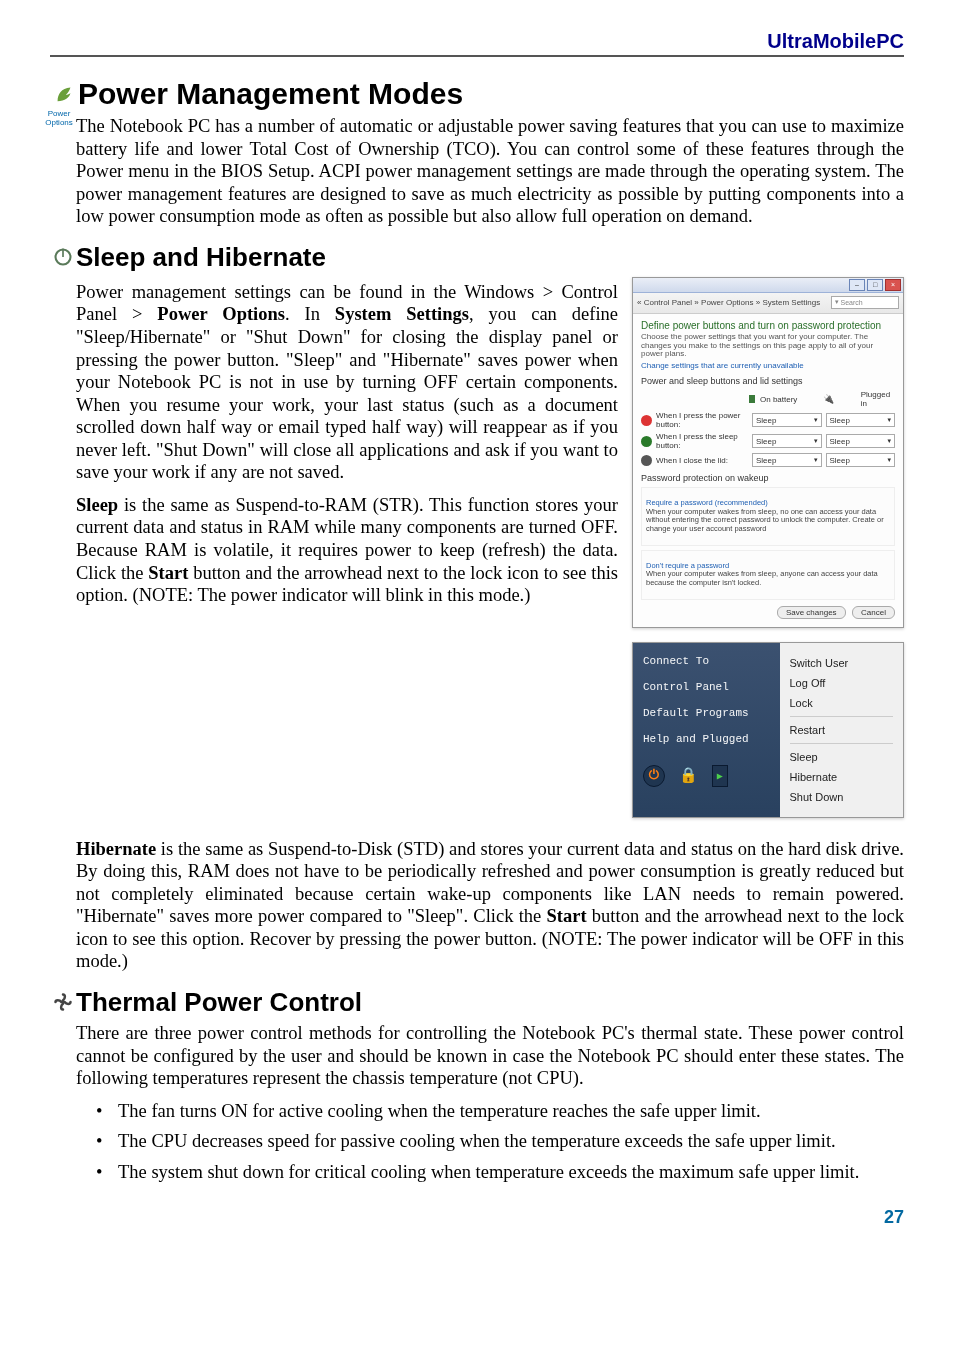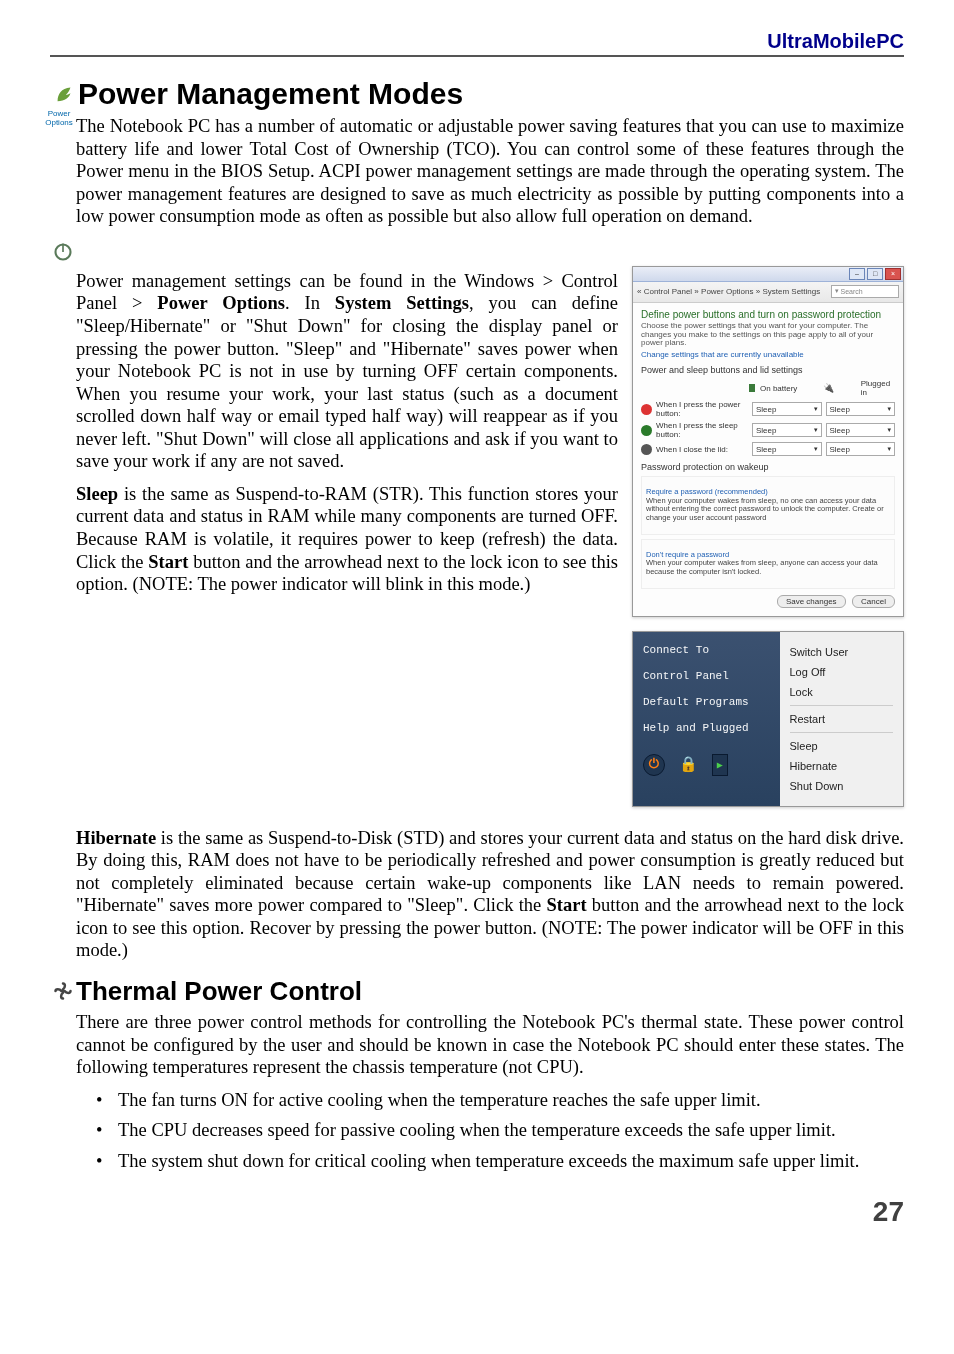--- a/index.html
+++ b/index.html
@@ -45,21 +45,21 @@
     position: absolute; left:-12px; top:32px;
     font-family: Arial, sans-serif; font-size:8px; color:#0066aa; text-align:center; width:42px;
   }
   .two-col { display:flex; gap:14px; align-items:flex-start; }
   .two-col .textcol { flex:1; }
   .two-col p { margin-left:0; }
   .block-indent { margin-left:26px; }
   ul.bullets { margin:6px 0 0 46px; padding:0; }
   ul.bullets li { font-size:18.5px; line-height:1.22; margin-bottom:8px; text-align:justify; list-style:none; position:relative; padding-left:22px;}
   ul.bullets li::before { content:"•"; position:absolute; left:0; top:0; }
-  .pagenum { text-align:right; font-family:Arial,sans-serif; font-weight:bold; color:#404040; font-size:28px; margin-top:24px;}
+  .pagenum { text-align:right; font-family:Arial,sans-serif; font-weight:bold; color:#0369a1; font-size:18px; margin-top:24px;}
   b { font-weight:bold; }
 
   
   .shot {
     border:1px solid #999; background:#fdfdfd; box-shadow:0 1px 3px rgba(0,0,0,.2);
     font-family: "Segoe UI", Tahoma, sans-serif; font-size:9px; color:#333;
     width:270px;
   }
   .shot1 { padding:6px 8px 8px 8px; }
   .shot-title { color:#2a6f2a; font-size:10px; margin-bottom:2px; }
@@ -114,20 +114,21 @@
 </div>
 <p>The Notebook PC has a number of automatic or adjustable power saving features that you can use to maximize battery life and lower Total Cost of Ownership (TCO). You can control some of these features through the Power menu in the BIOS Setup. ACPI power management settings are made through the operating system. The power management features are designed to save as much electricity as possible by putting components into a low power consumption mode as often as possible but also allow full operation on demand.</p>
 
 <h2>
   <span class="hicon">
     <svg width="20" height="20" viewBox="0 0 24 24">
         <circle cx="12" cy="12" r="9" fill="none" stroke="#5a7a5a" stroke-width="2.5"></circle>
         <rect x="11" y="2" width="2" height="10" fill="#5a7a5a"></rect>
       </svg>
   </span>
+  <span>Sleep and Hibernate</span>
 </h2>
 
 <div class="two-col block-indent">
   <div class="textcol">
     <p>
       <span>Power management settings can be found in the Windows &gt; Control Panel &gt; </span><b>Power Options</b><span>. In </span><b>System Settings</b><span>, you can define "Sleep/Hibernate" or "Shut Down" for closing the display panel or pressing the power button. "Sleep" and "Hibernate" saves power when your Notebook PC is not in use by turning OFF certain components. When you resume your work, your last status (such as a document scrolled down half way or email typed half way) will reappear as if you never left. "Shut Down" will close all applications and ask if you want to save your work if any are not saved.</span>
     </p>
     <p>
       <b>Sleep</b><span> is the same as Suspend-to-RAM (STR). This function stores your current data and status in RAM while many components are turned OFF. Because RAM is volatile, it requires power to keep (refresh) the data. Click the </span><b>Start</b><span> button and the arrowhead next to the lock icon to see this option. (NOTE: The power indicator will blink in this mode.)</span>
     </p>

